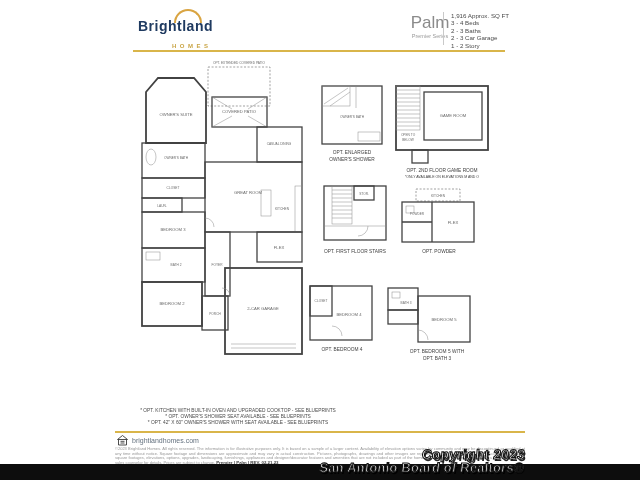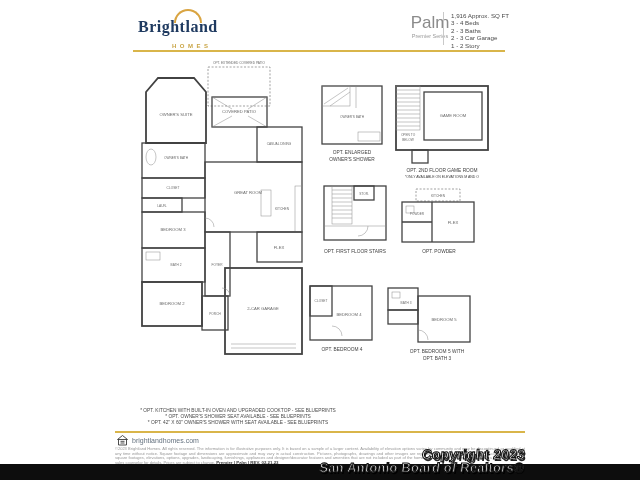--- a/index.html
+++ b/index.html
@@ -2,22 +2,22 @@
 <html><head>
 <meta charset="utf-8">
 <style>
   html,body{margin:0;padding:0;}
   .page{position:relative;width:640px;height:480px;background:#ffffff;overflow:hidden;
         font-family:"Liberation Sans",sans-serif;}
   
   .logo{position:absolute;left:138px;top:8px;width:120px;}
   .logo-arc{position:absolute;left:36px;top:1px;width:24px;height:12px;
             border:2.5px solid #D9A441;border-bottom:none;border-radius:24px 24px 0 0;}
-  .logo-word{position:absolute;left:0;top:10px;font-family:Liberation Serif, serif;
-             font-weight:700;font-size:16px;color:#1F3A60;letter-spacing:.5px;}
+  .logo-word{position:absolute;left:0;top:10px;font-family:Liberation Sans, sans-serif;
+             font-weight:700;font-size:14px;color:#1F3A60;letter-spacing:.5px;}
   .logo-sub{position:absolute;left:34px;top:35px;font-size:6px;letter-spacing:3.5px;
             color:#C9A546;font-weight:700;}
   .plan-title{position:absolute;left:400px;top:13px;width:60px;text-align:center;
               color:#8b8b8b;font-size:17px;}
   .plan-series{position:absolute;left:400px;top:33px;width:60px;text-align:center;
                color:#9a9a9a;font-size:5.5px;}
   .hdr-div{position:absolute;left:443px;top:12px;width:1px;height:33px;background:#c9c9c9;}
   .specs{position:absolute;left:451px;top:12px;font-size:6.2px;line-height:7.4px;color:#4a4a4a;}
   .gold-rule-top{position:absolute;left:133px;top:50px;width:372px;height:2px;background:#D9B54A;}
   

